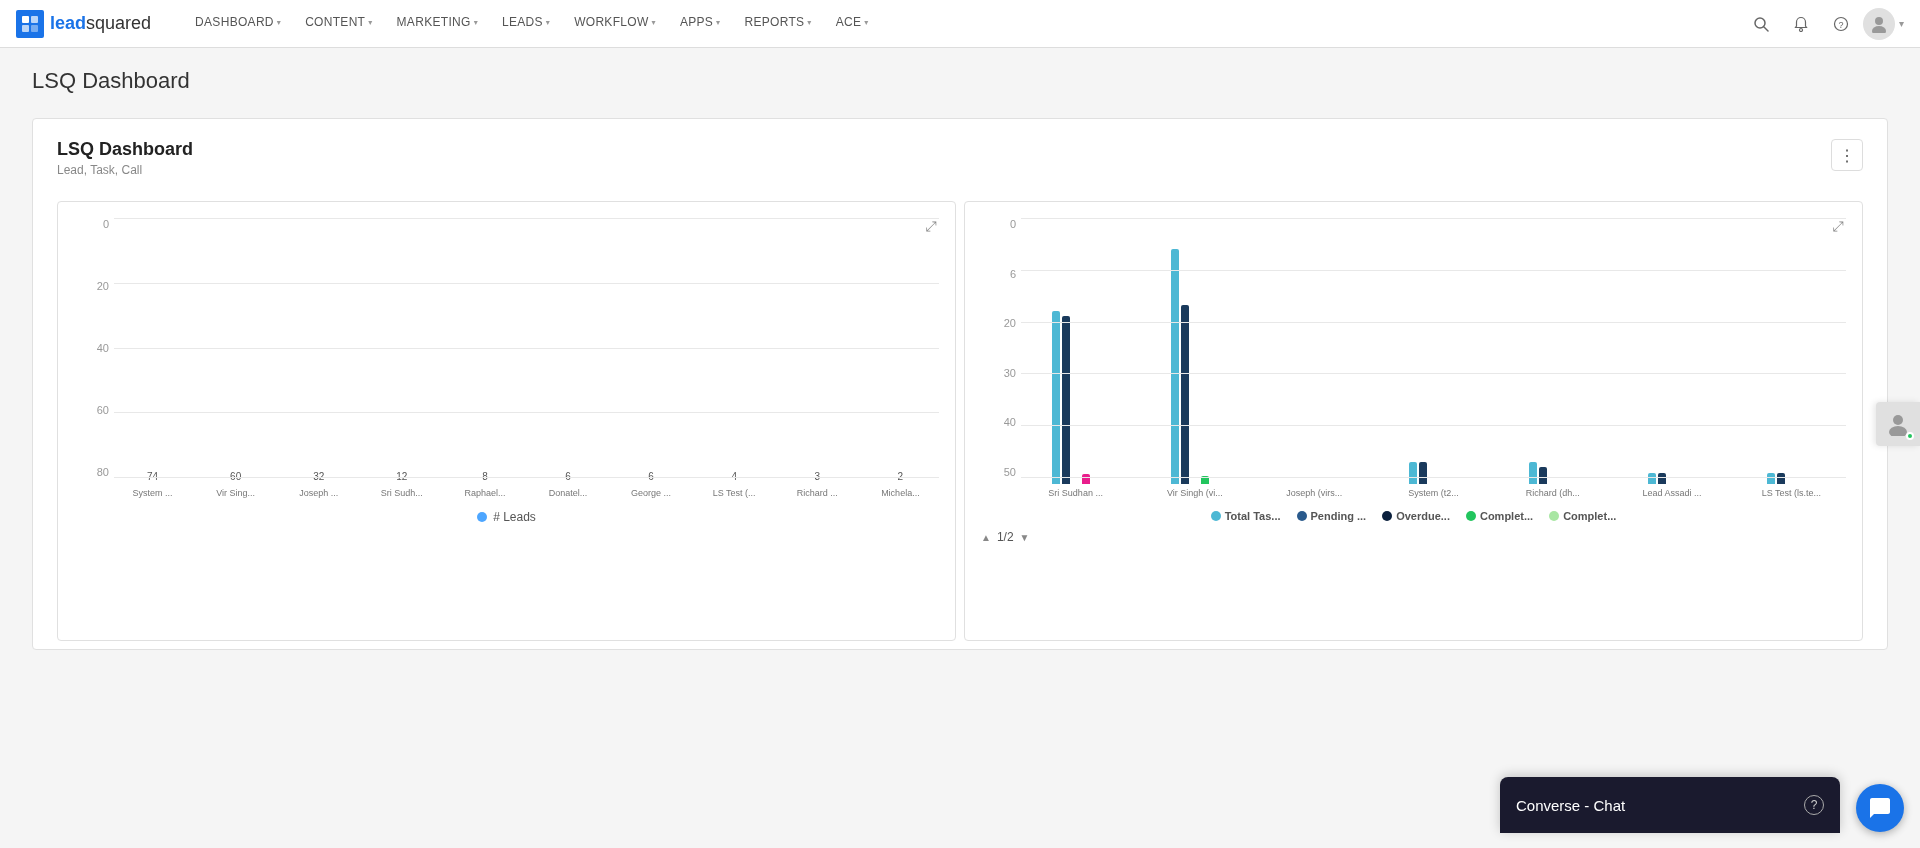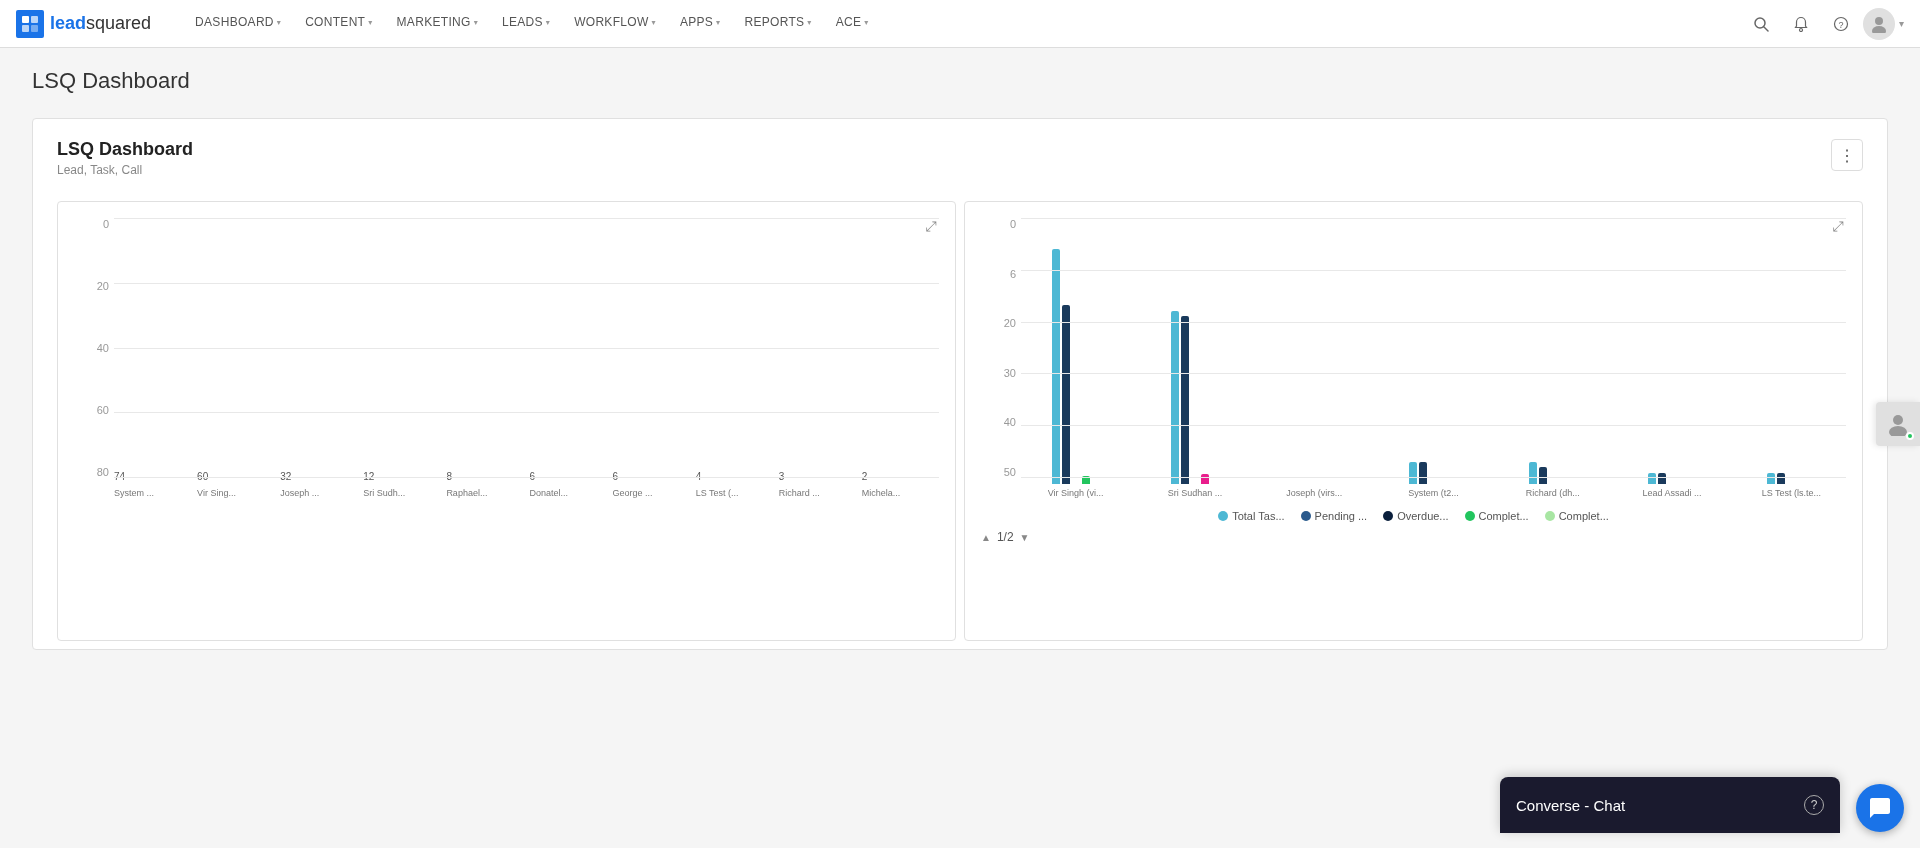--- a/index.html
+++ b/index.html
@@ -97,34 +97,34 @@
       position: absolute; left: 0; top: 0; bottom: 20px;
       display: flex; flex-direction: column-reverse; justify-content: space-between;
       font-size: 11px; color: #999; width: 35px; text-align: right;
     }
     .grid-lines {
       position: absolute; left: 40px; right: 0; top: 0; bottom: 20px;
       display: flex; flex-direction: column-reverse; justify-content: space-between;
       pointer-events: none;
     }
     .grid-line { width: 100%; height: 1px; background: #e8e8e8; }
-    .bar-group { display: flex; flex-direction: column; align-items: flex-start; flex: 1; min-width: 0; }
+    .bar-group { display: flex; flex-direction: column; align-items: center; flex: 1; min-width: 0; }
     .bar-value { font-size: 10px; color: #555; margin-bottom: 2px; }
     .bar { background: #4da6ff; border-radius: 2px 2px 0 0; width: 100%; }
     .bar-label { font-size: 9px; color: #777; margin-top: 4px; text-align: center; overflow: hidden; white-space: nowrap; text-overflow: ellipsis; max-width: 60px; }
     .chart-legend { display: flex; align-items: center; gap: 6px; margin-top: 12px; justify-content: center; font-size: 12px; color: #555; }
     .legend-dot { width: 10px; height: 10px; border-radius: 50%; background: #4da6ff; }
     .bar-group-right { display: flex; flex-direction: column; align-items: center; flex: 1; min-width: 0; }
     .bars-row { display: flex; gap: 2px; align-items: flex-end; }
     .bar-r { border-radius: 2px 2px 0 0; width: 8px; }
     .bar-label-right { font-size: 9px; color: #777; margin-top: 4px; text-align: center; overflow: hidden; white-space: nowrap; text-overflow: ellipsis; max-width: 70px; }
 
     
     .right-legend { display: flex; flex-wrap: wrap; gap: 8px 16px; margin-top: 12px; font-size: 11px; color: #555; align-items: center; justify-content: center; }
-    .legend-item { display: flex; align-items: center; gap: 4px; }
+    .legend-item { display: flex; align-items: center; gap: 4px; font-weight: bold; }
     .legend-circle { width: 10px; height: 10px; border-radius: 50%; }
 
     
     .pagination { display: flex; align-items: center; gap: 6px; margin-top: 8px; font-size: 12px; color: #555; }
     .pag-arrow { cursor: pointer; color: #888; font-size: 10px; }
 
     
     .floating-avatar {
       position: fixed; right: 0; top: 50%;
       transform: translateY(-50%);
@@ -325,20 +325,24 @@
               <div class="bar-value">3</div>
               <div class="bar" style="height:3.7%;"></div>
               <div class="bar-label">Richard ...</div>
             </div>
             <div class="bar-group">
               <div class="bar-value">2</div>
               <div class="bar" style="height:2.5%;"></div>
               <div class="bar-label">Michela...</div>
             </div>
           </div>
+          <div class="chart-legend">
+            <div class="legend-dot"></div>
+            <span># Leads</span>
+          </div>
         </div>
       </div>
 
       <div class="chart-panel bar-chart-right">
         <div class="chart-expand">⤢</div>
 
         <div class="bar-chart">
           <div style="position:relative; height:280px; padding-left:40px; display:flex; align-items:flex-end; gap:10px;">
 
             <div class="y-axis-labels">
@@ -354,38 +358,38 @@
               <div class="grid-line"></div>
               <div class="grid-line"></div>
               <div class="grid-line"></div>
               <div class="grid-line"></div>
               <div class="grid-line"></div>
               <div class="grid-line"></div>
             </div>
 
             <div class="bar-group-right">
               <div class="bars-row">
+                <div class="bar-r" style="height:173px; background:#4db8d4;"></div>
+                <div class="bar-r" style="height:168px; background:#1a3a5c;"></div>
+                <div class="bar-r" style="height:0px; background:#0a1f3c;"></div>
+                <div class="bar-r" style="height:10px; background:#e91e8c;"></div>
+                <div class="bar-r" style="height:0px; background:#a8e6a3;"></div>
+              </div>
+              <div class="bar-label-right">Sri Sudhan ...</div>
+            </div>
+
+            <div class="bar-group-right">
+              <div class="bars-row">
                 <div class="bar-r" style="height:235px; background:#4db8d4;"></div>
                 <div class="bar-r" style="height:179px; background:#1a3a5c;"></div>
                 <div class="bar-r" style="height:0px; background:#0a1f3c;"></div>
                 <div class="bar-r" style="height:8px; background:#22c55e;"></div>
                 <div class="bar-r" style="height:0px; background:#a8e6a3;"></div>
               </div>
               <div class="bar-label-right">Vir Singh (vi...</div>
-            </div>
-
-            <div class="bar-group-right">
-              <div class="bars-row">
-                <div class="bar-r" style="height:173px; background:#4db8d4;"></div>
-                <div class="bar-r" style="height:168px; background:#1a3a5c;"></div>
-                <div class="bar-r" style="height:0px; background:#0a1f3c;"></div>
-                <div class="bar-r" style="height:10px; background:#e91e8c;"></div>
-                <div class="bar-r" style="height:0px; background:#a8e6a3;"></div>
-              </div>
-              <div class="bar-label-right">Sri Sudhan ...</div>
             </div>
 
             <div class="bar-group-right">
               <div class="bars-row">
                 <div class="bar-r" style="height:0px; background:#4db8d4;"></div>
                 <div class="bar-r" style="height:0px; background:#1a3a5c;"></div>
                 <div class="bar-r" style="height:0px; background:#0a1f3c;"></div>
                 <div class="bar-r" style="height:0px; background:#22c55e;"></div>
                 <div class="bar-r" style="height:0px; background:#a8e6a3;"></div>
               </div>

